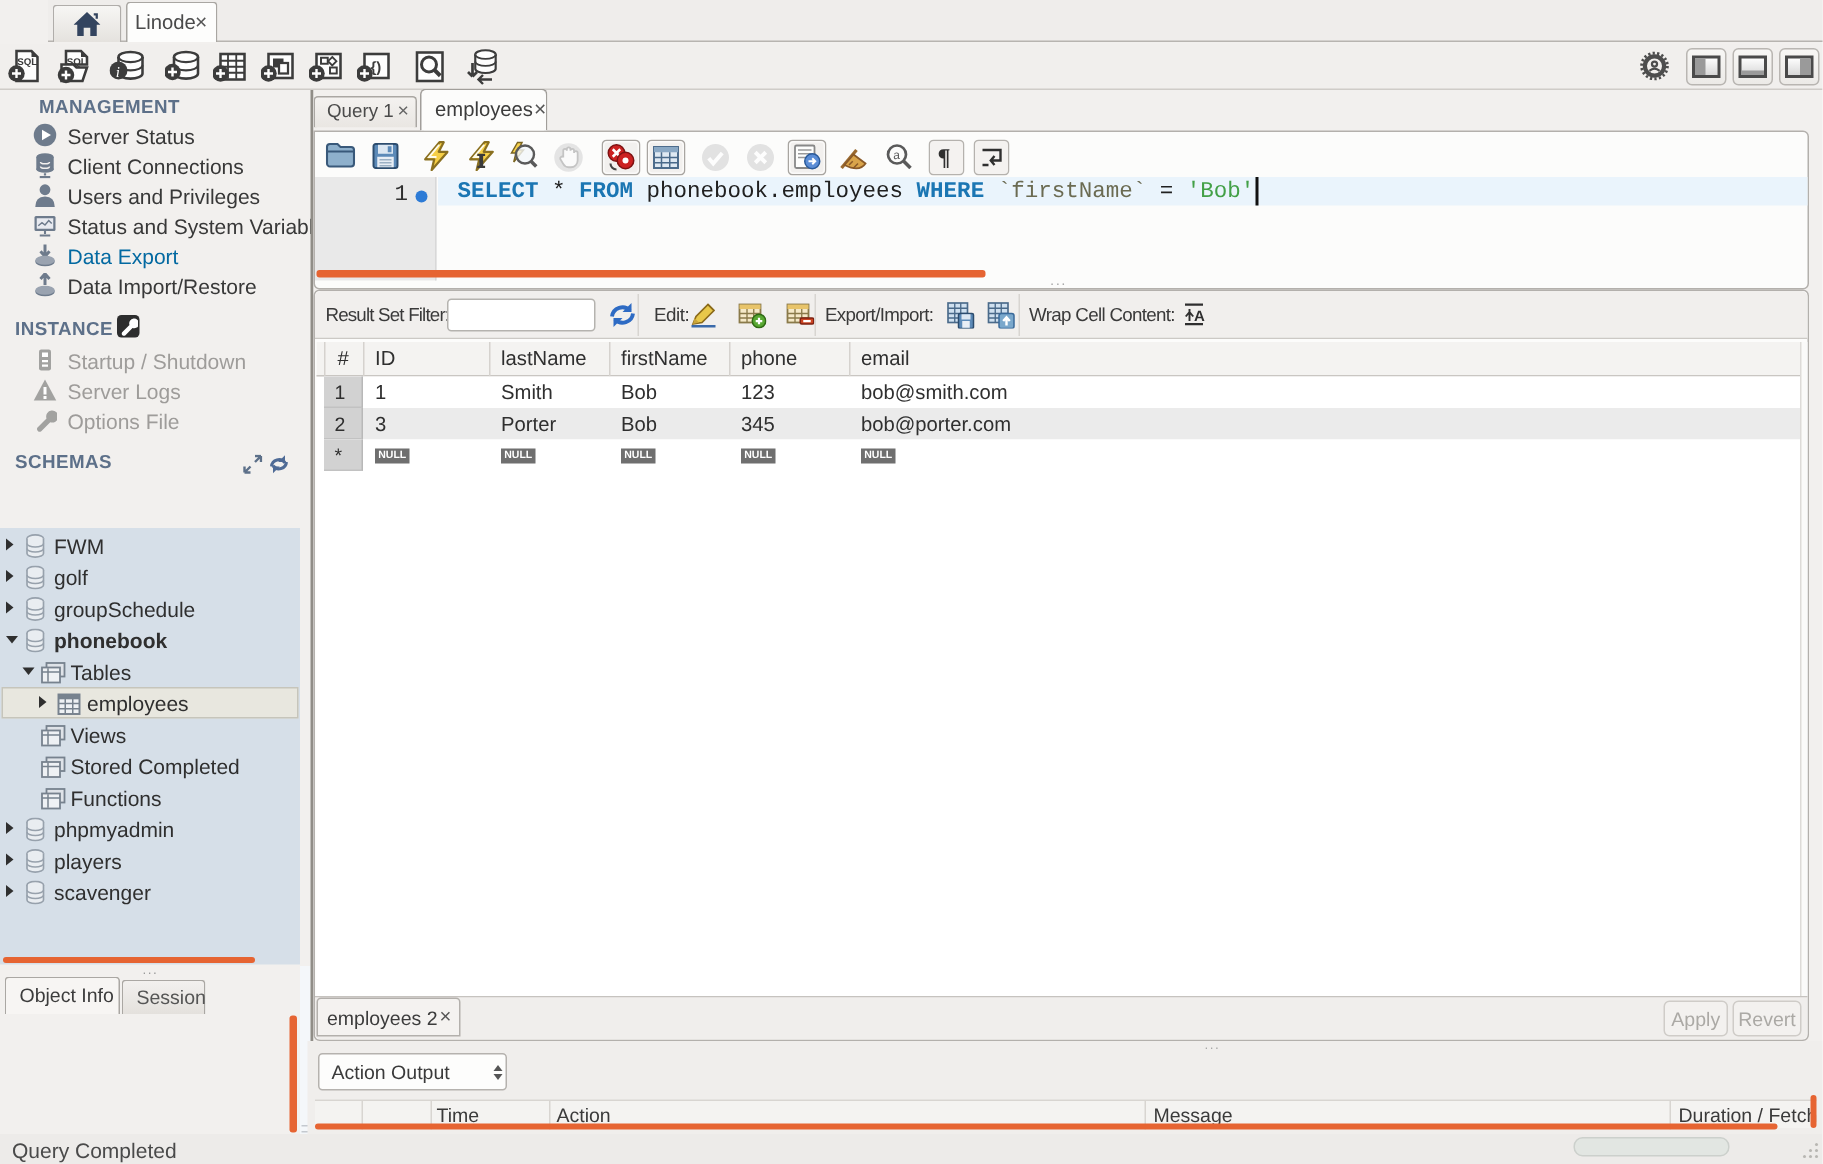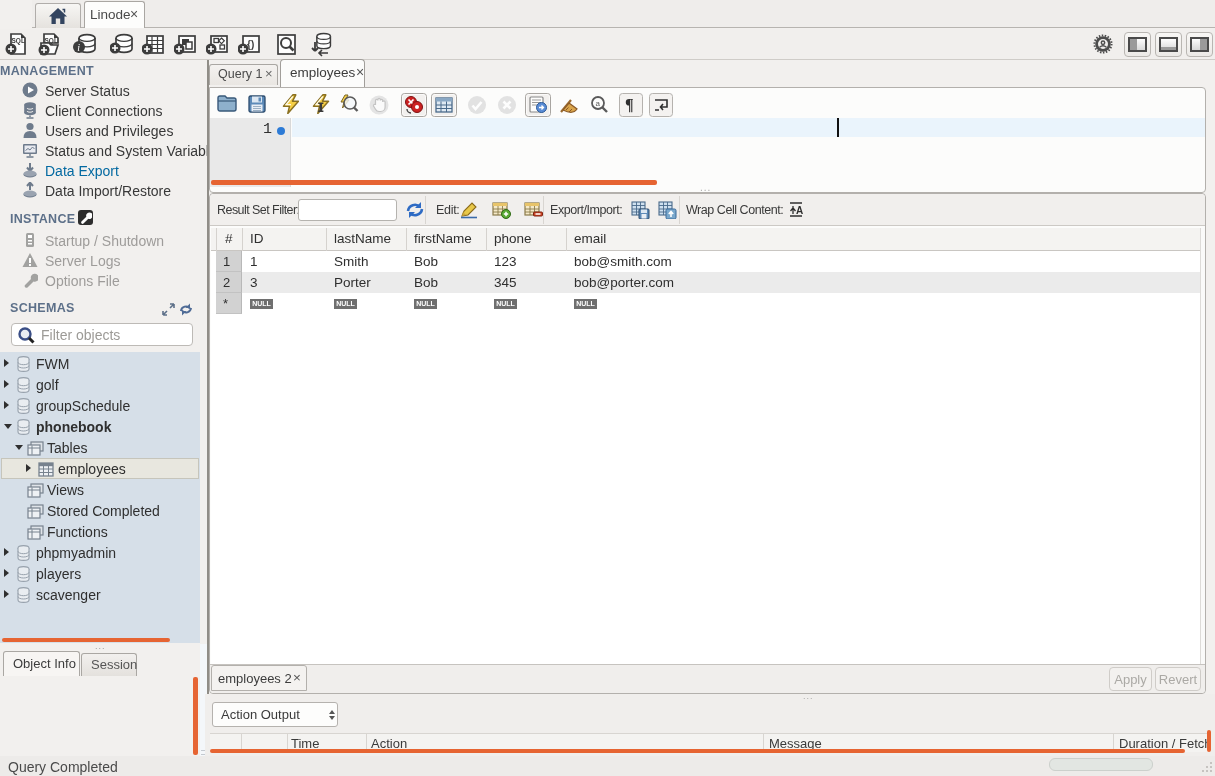--- a/index.html
+++ b/index.html
@@ -120,21 +120,21 @@
       </div>
     </div>
   <div class="panelbtn abs" style="left:1186px;top:3px;">
       <div class="pb-in">
         <div class="pb-fill" style="left:8px;top:0px;width:7px;height:11px;"></div>
       </div>
     </div>
 </div>
 
 <div class="abs" style="left:0;top:60px;width:209px;height:696px;background:#f2f0ee;overflow:hidden;">
-<div class="abs" style="left:0;top:4px;font-size:12.5px;font-weight:bold;color:#5d7089;letter-spacing:0.3px;">MANAGEMENT</div>
+<div class="abs" style="left:26px;top:4px;font-size:12.5px;font-weight:bold;color:#5d7089;letter-spacing:0.3px;">MANAGEMENT</div>
 <svg class="abs" style="left:22px;top:22px;" width="16" height="17" viewBox="0 0 16 17">
       <circle cx="8" cy="8" r="7.5" fill="#6e7b8c"></circle>
       <path d="M6 4.5 L12 8 L6 11.5 z" fill="#fff"></path>
     </svg>
 <div class="abs" style="left:45px;top:23px;font-size:14px;color:#383838;white-space:nowrap;">Server Status</div>
 <svg class="abs" style="left:22px;top:42px;" width="16" height="17" viewBox="0 0 16 17">
       <g fill="#6e7b8c">
         <ellipse cx="8" cy="2.6" rx="5.8" ry="2.4"></ellipse>
         <rect x="2.2" y="2.6" width="11.6" height="8.2"></rect>
         <ellipse cx="8" cy="10.8" rx="5.8" ry="2.4"></ellipse>
@@ -198,27 +198,20 @@
 <div class="abs" style="left:45px;top:213px;font-size:14px;color:#9e9c9a;white-space:nowrap;">Options File</div>
 <div class="abs" style="left:10px;top:241px;font-size:12.5px;font-weight:bold;color:#5d7089;letter-spacing:0.3px;">SCHEMAS</div>
 <svg class="abs" style="left:162px;top:243px;" width="13" height="13" viewBox="0 0 13 13">
       <path d="M1 12 L5 8 M1 12 v-4 M1 12 h4 M12 1 L8 5 M12 1 v4 M12 1 h-4" stroke="#5d7089" stroke-width="1.6" fill="none"></path>
     </svg>
 <svg class="abs" style="left:179px;top:243px;" width="14" height="13" viewBox="0 0 14 13">
       <path d="M2 8 a5 5 0 0 1 9 -2.5 M12 5 a5 5 0 0 1 -9 2.5" stroke="#4f6b96" stroke-width="2" fill="none"></path>
       <path d="M11 .5 v4.5 h-4.5 z" fill="#4f6b96"></path>
       <path d="M3 12.5 v-4.5 h4.5 z" fill="#4f6b96"></path>
     </svg>
-<div class="abs" style="left:11px;top:263px;width:182px;height:23px;background:#fff;border:1px solid #bdbab6;border-radius:4px;">
-    <svg class="abs" style="left:5px;top:2px;" width="19" height="19" viewBox="0 0 19 19">
-        <circle cx="8" cy="8" r="5.5" fill="#e8ecf2" stroke="#3a4e86" stroke-width="2.4"></circle>
-        <path d="M12 12 l4.5 4.5" stroke="#222" stroke-width="3"></path>
-      </svg>
-    <span class="abs" style="left:29px;top:3px;color:#9c9a96;font-size:14px;">Filter objects</span>
-  </div>
 
 <div class="abs" style="left:0;top:292px;width:200px;height:291px;background:#d6dfe8;">
 <div class="abs" style="left:200px;top:292px;width:7px;height:291px;background:#f4f7fa;"></div>
 <div class="abs" style="left:201px;top:398px;width:5px;height:1px;background:#c4c9cf;"></div>
 <div class="abs" style="left:201px;top:402px;width:5px;height:1px;background:#c4c9cf;"></div>
 
 <div class="abs" style="left:4px;top:7px;width:0;height:0;border:4px solid transparent;border-left:5.5px solid #2f2f2f;border-right:none;"></div>
 <svg class="abs" style="left:17px;top:4px;" width="13" height="16" viewBox="0 0 13 16">
         <ellipse cx="6.5" cy="3" rx="5.5" ry="2.4" fill="#e9edf1" stroke="#97a1ac" stroke-width="1.1"></ellipse>
         <path d="M1 3 v10 a5.5 2.4 0 0 0 11 0 V3" fill="#e9edf1" stroke="#97a1ac" stroke-width="1.1"></path>
@@ -402,20 +395,21 @@
     </svg>
 <svg class="abs" style="left:439px;top:5px;" width="24" height="24" viewBox="0 0 24 24">
       <rect x="0.5" y="0.5" width="23" height="23" rx="3" fill="#f4f2f0" stroke="#b5b2ae"></rect>
       <path d="M6 7 h12 v7 h-6 M14 11 l-2.5 3 2.5 3 M6 17 h4" stroke="#2f2f2f" stroke-width="1.6" fill="none"></path>
     </svg>
 <div class="abs" style="left:0;top:30px;width:81px;height:69px;background:#e9e9e9;border-right:1px solid #d8d8d8;">
     <span class="abs" style="left:53px;top:3px;font-family:'Liberation Mono',monospace;font-size:15px;color:#2f2f2f;">1</span>
     <div class="abs" style="left:67px;top:9px;width:8px;height:8px;border-radius:4px;background:#2d7bd6;"></div>
   </div>
   <div class="abs" style="left:82px;top:30px;width:913px;height:19px;background:#eaf4fc;"></div>
+  <div class="abs" style="left:95px;top:31px;font-family:'Liberation Mono',monospace;font-size:15px;color:#202020;white-space:pre;"><b style="color:#1b76b3;">SELECT</b> * <b style="color:#1b76b3;">FROM</b> phonebook.employees <b style="color:#1b76b3;">WHERE</b> <span style="color:#6b6b52;">`firstName`</span> = <span style="color:#43a047;">'Bob'</span></div>
   <div class="abs" style="left:627px;top:30px;width:2px;height:19px;background:#111;"></div>
   <div class="abs" style="left:1px;top:92px;width:446px;height:5px;background:#e66432;border-radius:2px;"></div>
 
 </div>
 <div class="abs" style="left:700px;top:185px;width:20px;height:6px;color:#aaa;font-size:10px;line-height:5px;letter-spacing:1px;">...</div>
 <div class="abs" style="left:209px;top:193px;width:997px;height:501px;background:#fcfcfb;border:1px solid #b3b0ac;border-radius:4px;">
 <div class="abs" style="left:0;top:0;width:995px;height:32px;background:#f1efed;border-bottom:1px solid #ccc9c5;border-radius:4px 4px 0 0;">
 <span class="abs" style="left:7px;top:9px;font-size:12.5px;letter-spacing:-0.55px;">Result Set Filter:</span>
 <div class="abs" style="left:88px;top:5px;width:99px;height:22px;background:#fff;border:1px solid #b5b3af;border-radius:3px;"></div>
 <svg class="abs" style="left:196px;top:7px;" width="18" height="18" viewBox="0 0 18 18">

